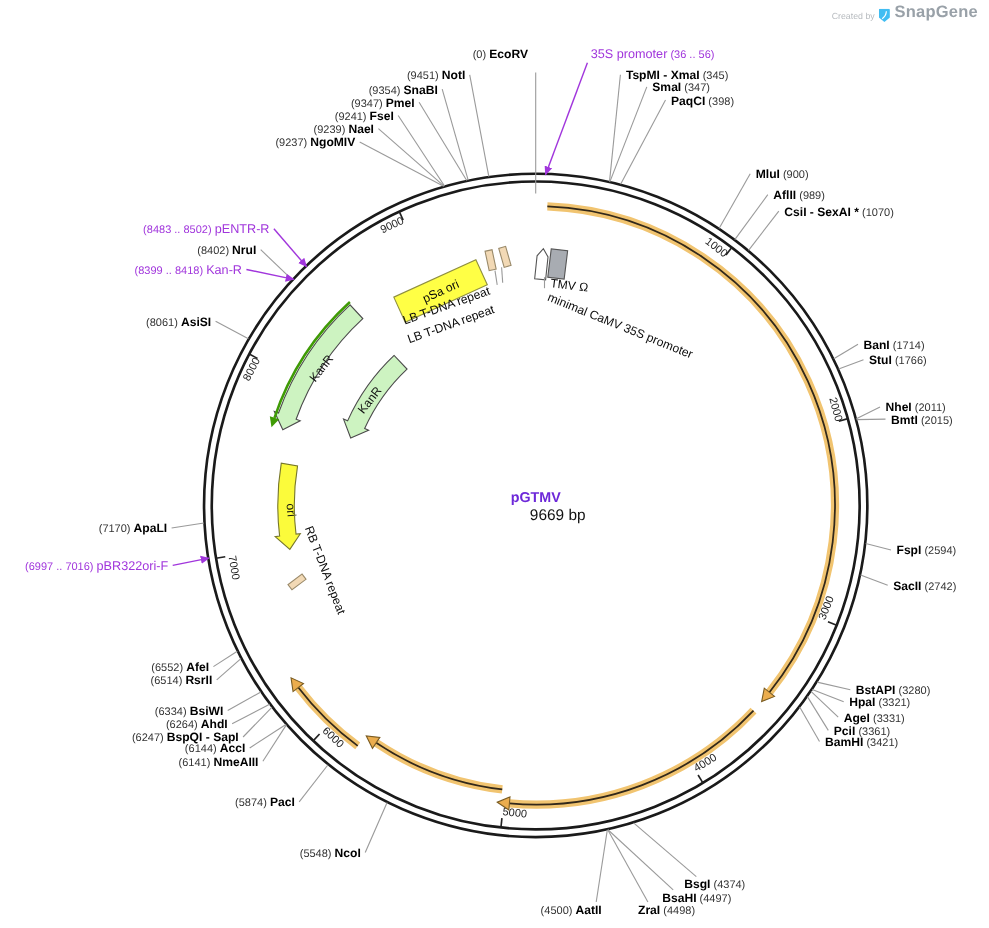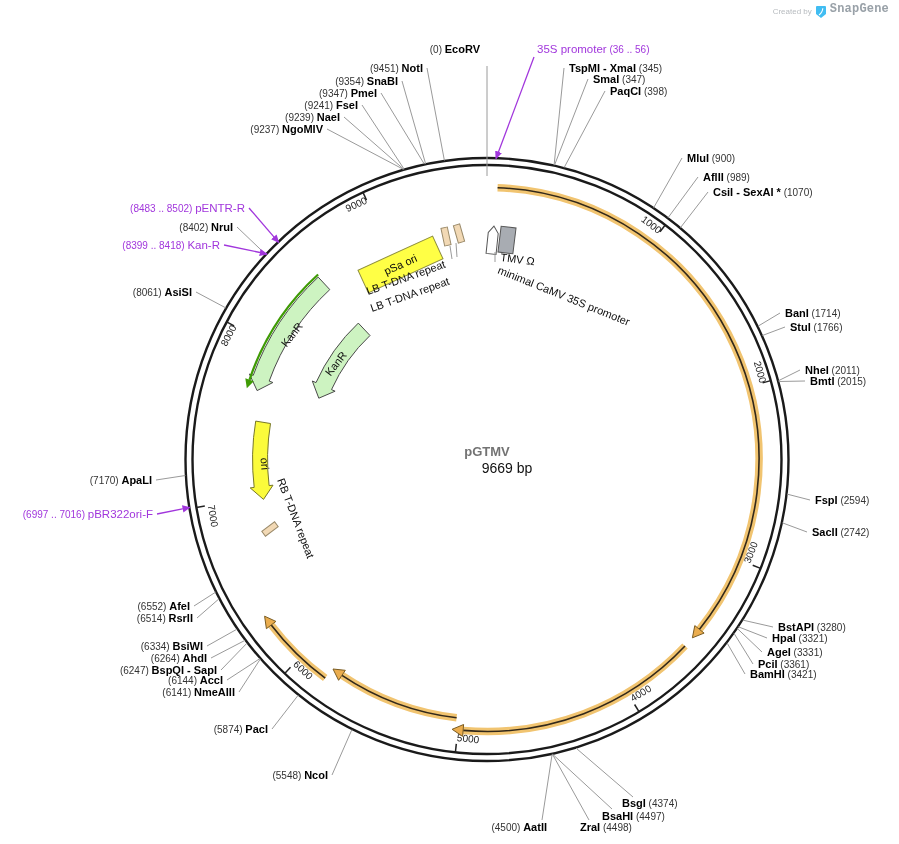--- a/index.html
+++ b/index.html
@@ -10,26 +10,26 @@
   .ename{font-family:"Liberation Sans",sans-serif;font-size:11px;font-weight:700;fill:#000;}
   .epos{font-family:"Liberation Sans",sans-serif;font-size:10px;font-weight:400;fill:#333;}
   .pname{font-family:"Liberation Sans",sans-serif;font-size:11.5px;fill:#A136DC;}
   .ppos{font-family:"Liberation Sans",sans-serif;font-size:10px;fill:#A136DC;}
   .tickl{font-family:"Liberation Sans",sans-serif;font-size:10px;fill:#222;}
   .flabel{font-family:"Liberation Sans",sans-serif;font-size:11px;fill:#0a0a0a;}
   .arrlabel{font-family:"Liberation Sans",sans-serif;font-size:11px;fill:#111;}
   
   .center-title{position:absolute;left:487px;top:444px;transform:translateX(-50%);
                 text-align:center;pointer-events:none;}
-  .center-title .nm{font-size:13px;font-weight:700;color:#737373;}
+  .center-title .nm{font-size:13px;font-weight:700;color:#6d28d9;}
   .center-title .sz{font-size:14px;color:#111;margin-top:1px;margin-left:40px;}
   
   .credit{position:absolute;top:2px;right:10px;display:flex;align-items:flex-end;gap:4px;}
   .credit .cb{font-size:8px;color:#b7bbbf;}
-  .credit .brand{font-size:12px;font-weight:600;color:#99a1a8;letter-spacing:.2px;font-family:Liberation Mono, monospace;}
+  .credit .brand{font-size:15px;font-weight:600;color:#99a1a8;letter-spacing:.2px;}
   .credit .logo{display:inline-block;width:10px;height:12px;}
 </style>
 </head>
 <body>
 
 <div id="stage">
   <svg id="map" width="899" height="844" viewBox="0 0 899 844">
       <g>
         <circle cx="487" cy="459.5" r="301.5" fill="none" stroke="#1a1a1a" stroke-width="2.4"></circle>
         <circle cx="487" cy="459.5" r="294.5" fill="none" stroke="#1a1a1a" stroke-width="2.4"></circle>

